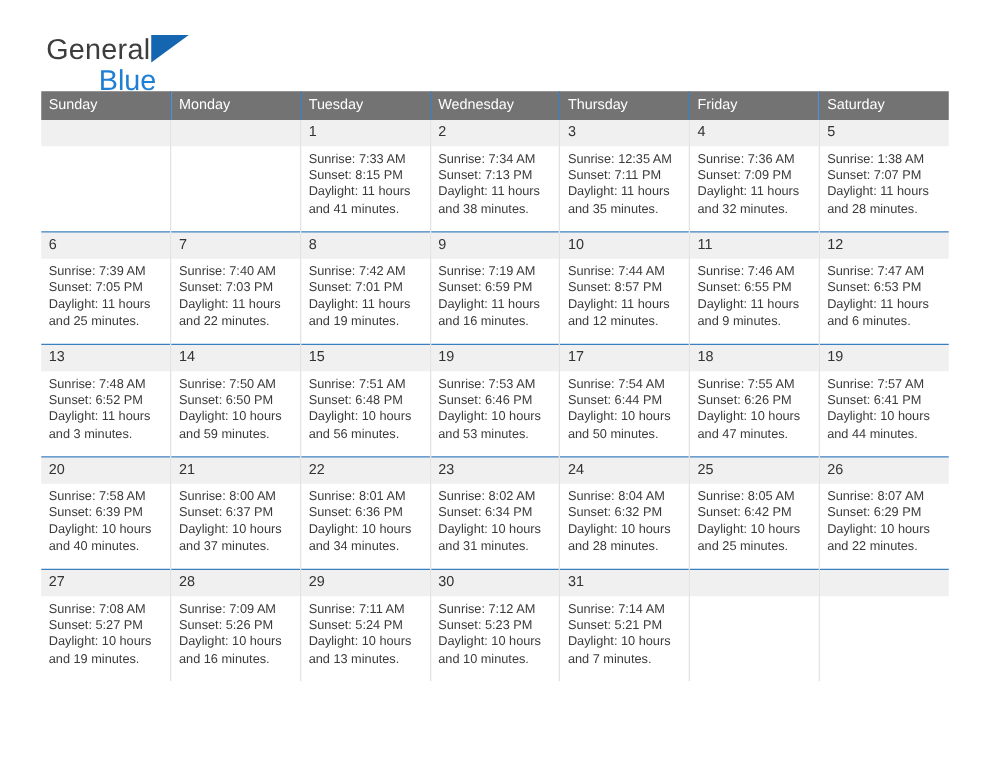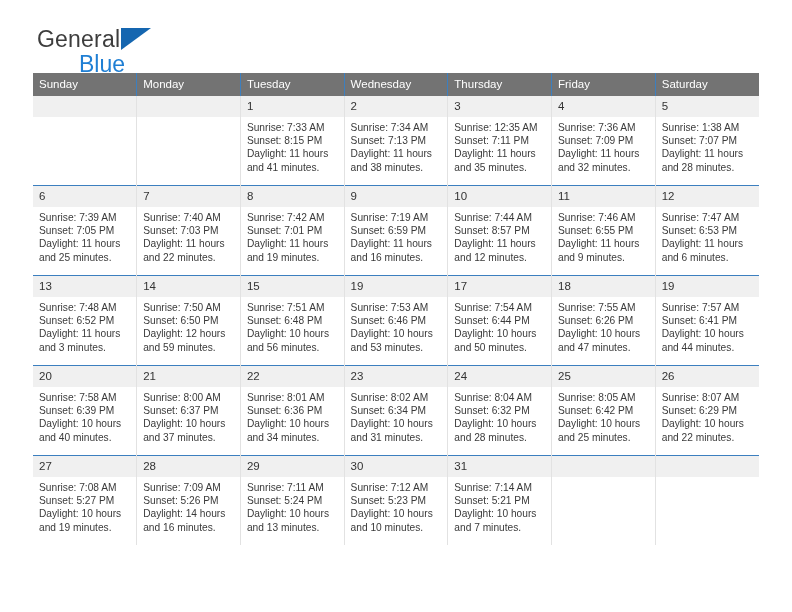--- a/index.html
+++ b/index.html
@@ -281,21 +281,21 @@
               <div>Sunrise: 7:48 AM</div>
               <div>Sunset: 6:52 PM</div>
               <div class="daylight">Daylight: 11 hours and 3 minutes.</div>
             </div>
           </td>
           <td>
             <span class="daynum">14</span>
             <div class="info">
               <div>Sunrise: 7:50 AM</div>
               <div>Sunset: 6:50 PM</div>
-              <div class="daylight">Daylight: 12 hours and 59 minutes.</div>
+              <div class="daylight">Daylight: 10 hours and 59 minutes.</div>
             </div>
           </td>
           <td>
             <span class="daynum">15</span>
             <div class="info">
               <div>Sunrise: 7:51 AM</div>
               <div>Sunset: 6:48 PM</div>
               <div class="daylight">Daylight: 10 hours and 56 minutes.</div>
             </div>
           </td>
@@ -397,21 +397,21 @@
               <div>Sunrise: 7:08 AM</div>
               <div>Sunset: 5:27 PM</div>
               <div class="daylight">Daylight: 10 hours and 19 minutes.</div>
             </div>
           </td>
           <td>
             <span class="daynum">28</span>
             <div class="info">
               <div>Sunrise: 7:09 AM</div>
               <div>Sunset: 5:26 PM</div>
-              <div class="daylight">Daylight: 14 hours and 16 minutes.</div>
+              <div class="daylight">Daylight: 10 hours and 16 minutes.</div>
             </div>
           </td>
           <td>
             <span class="daynum">29</span>
             <div class="info">
               <div>Sunrise: 7:11 AM</div>
               <div>Sunset: 5:24 PM</div>
               <div class="daylight">Daylight: 10 hours and 13 minutes.</div>
             </div>
           </td>

